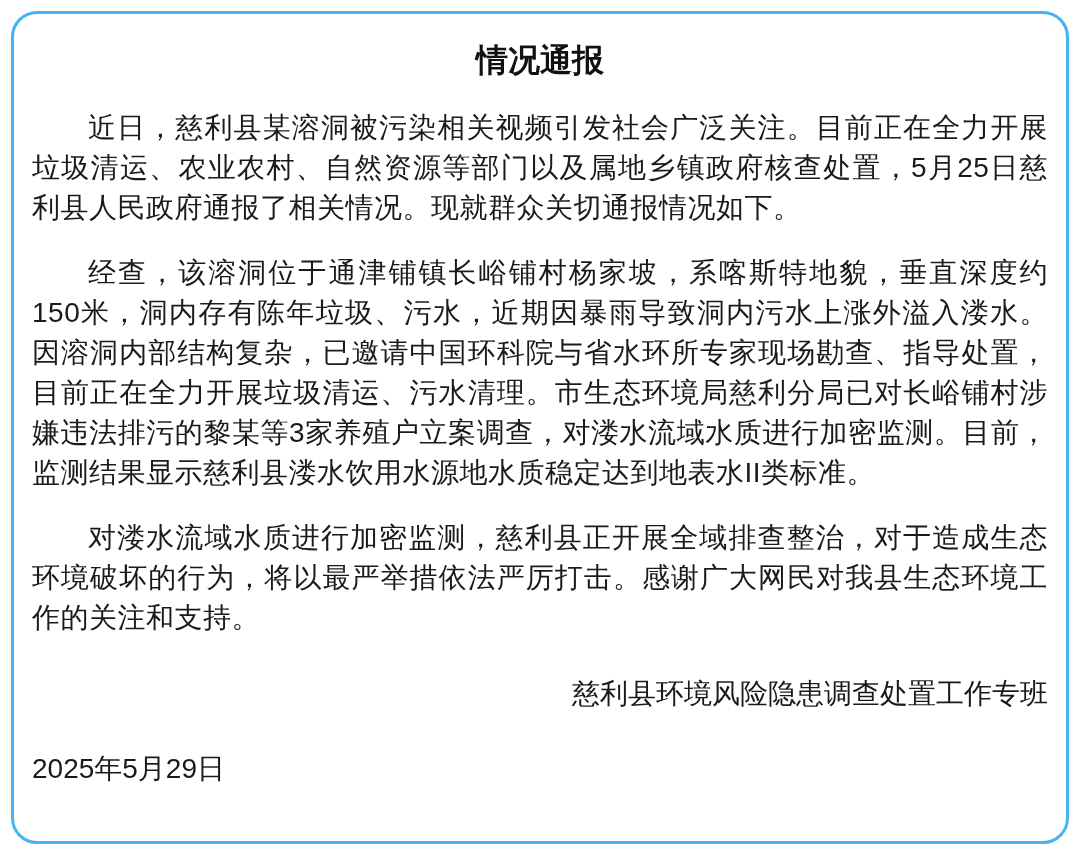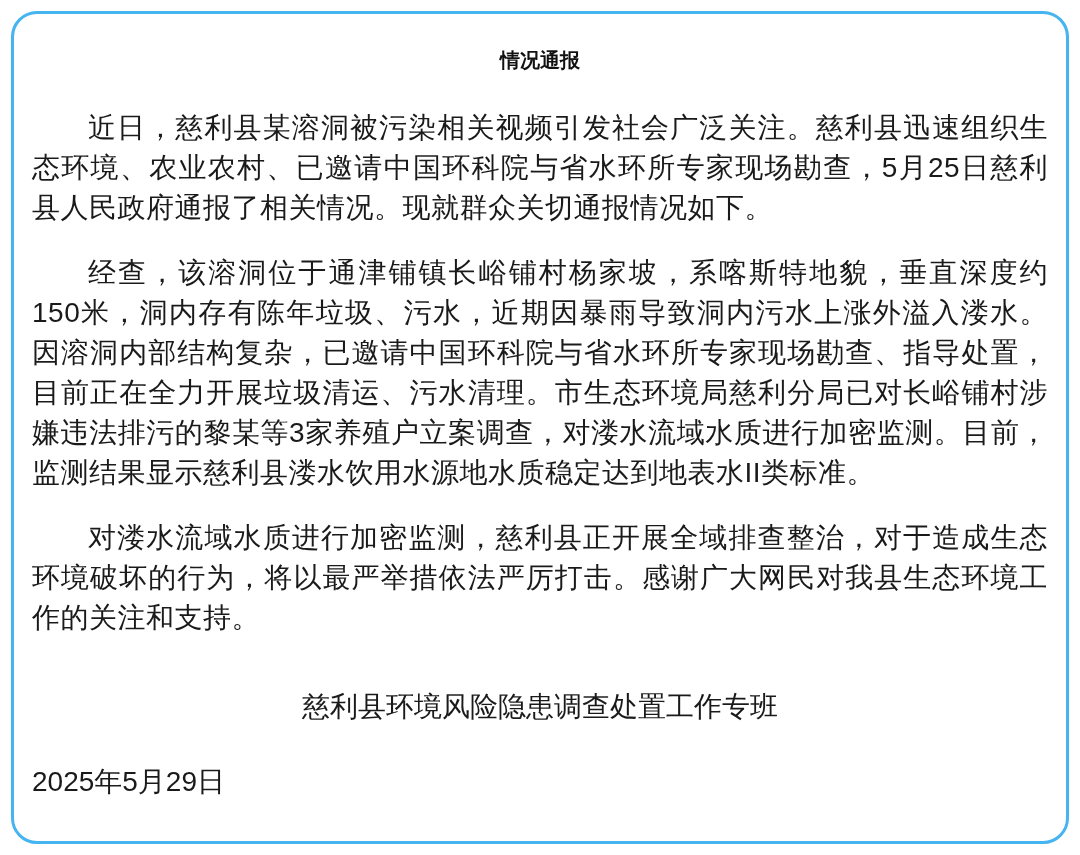--- a/index.html
+++ b/index.html
@@ -27,48 +27,48 @@
     border-radius: 26px;
     box-sizing: border-box;
     background: #ffffff;
     padding: 28px 18px 0 18px;
     color: #1a1a1a;
     font-size: 28px;
     line-height: 40px;
     text-align: justify;
   }
   .title {
-    font-size: 20px;
+    font-size: 32px;
     line-height: 36px;
     font-weight: bold;
     text-align: center;
     margin: 0 0 30px 0;
     color: #111111;
   }
   .para {
     margin: 0 0 25px 0;
     text-indent: 2em;
     letter-spacing: 0.5px;
   }
   .signature {
-    margin: 49px 0 0 0;
-    text-align: center;
+    margin: 36px 0 0 0;
+    text-align: right;
     text-indent: 0;
   }
   .date {
     margin: 35px 0 0 0;
     text-align: left;
     text-indent: 0;
   }
 </style>
 </head>
 <body>
 
 <div class="page">
   <div class="card" style="border-color: rgb(70, 180, 240); color: rgb(26, 26, 26);">
     <h1 class="title">情况通报</h1>
-    <p class="para">近日，慈利县某溶洞被污染相关视频引发社会广泛关注。慈利县迅速组织生态环境、农业农村、已邀请中国环科院与省水环所专家现场勘查，5月25日慈利县人民政府通报了相关情况。现就群众关切通报情况如下。</p>
+    <p class="para">近日，慈利县某溶洞被污染相关视频引发社会广泛关注。目前正在全力开展垃圾清运、农业农村、自然资源等部门以及属地乡镇政府核查处置，5月25日慈利县人民政府通报了相关情况。现就群众关切通报情况如下。</p>
     <p class="para">经查，该溶洞位于通津铺镇长峪铺村杨家坡，系喀斯特地貌，垂直深度约150米，洞内存有陈年垃圾、污水，近期因暴雨导致洞内污水上涨外溢入溇水。因溶洞内部结构复杂，已邀请中国环科院与省水环所专家现场勘查、指导处置，目前正在全力开展垃圾清运、污水清理。市生态环境局慈利分局已对长峪铺村涉嫌违法排污的黎某等3家养殖户立案调查，对溇水流域水质进行加密监测。目前，监测结果显示慈利县溇水饮用水源地水质稳定达到地表水II类标准。</p>
     <p class="para">对溇水流域水质进行加密监测，慈利县正开展全域排查整治，对于造成生态环境破坏的行为，将以最严举措依法严厉打击。感谢广大网民对我县生态环境工作的关注和支持。</p>
     <p class="signature">慈利县环境风险隐患调查处置工作专班</p>
     <p class="date">2025年5月29日</p>
   </div>
 </div>
 
 </body></html>

